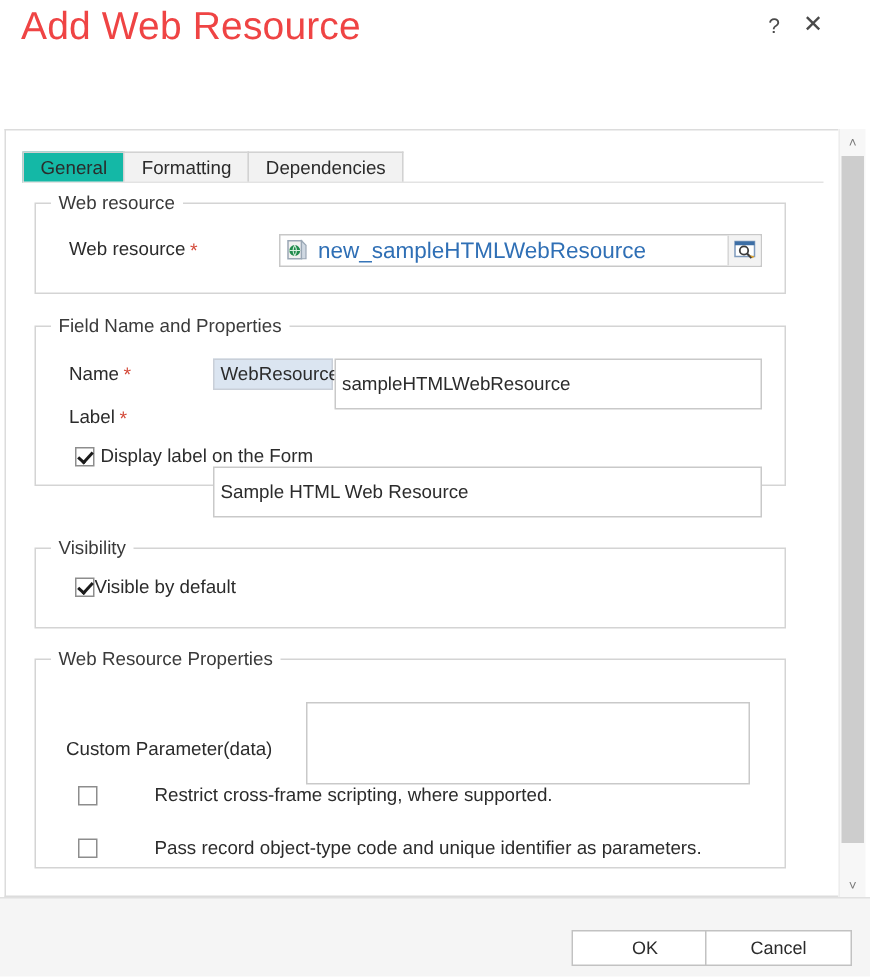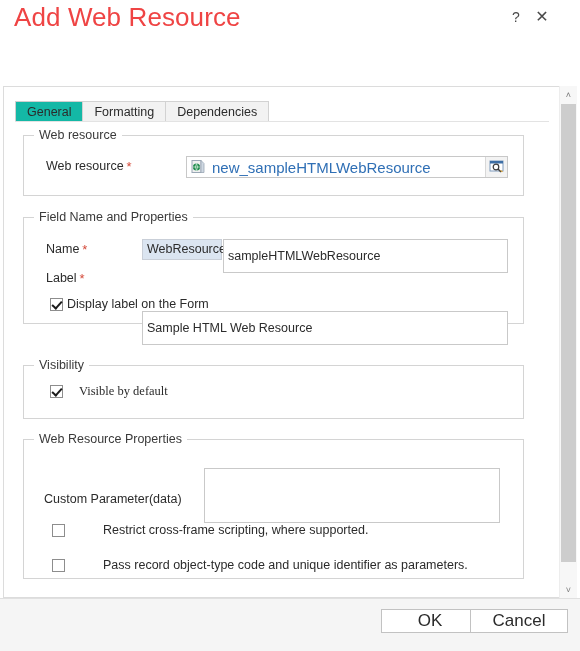--- a/index.html
+++ b/index.html
@@ -310,27 +310,27 @@
     position: absolute;
     left: 0;
     top: 598px;
     width: 580px;
     height: 53px;
     background: #f5f5f5;
     border-top: 1px solid #e0e0e0;
   }
   .btn {
     position: absolute;
-    top: 10px;
+    top: 21px;
     height: 24px;
     width: 98px;
     background: #ffffff;
     border: 1px solid #c2c2c2;
     box-sizing: border-box;
-    font-size: 17px;
+    font-size: 12px;
     color: #2b2b2b;
     text-align: center;
     line-height: 22px;
     cursor: pointer;
     font-family: "Liberation Sans", sans-serif;
   }
   .btn-ok { left: 381px; }
   .btn-cancel { left: 470px; }
 </style>
 </head>
@@ -397,21 +397,21 @@
     <div class="cbrow" style="left:26px; top:79px;">
       <span class="cbox checked"></span>
       <span class="cblabel" style="margin-left:4px;">Display label on the Form</span>
     </div>
   </div>
 
   <div class="group" id="group-visibility">
     <div class="group-legend">Visibility</div>
     <div class="cbrow" style="left:26px; top:18px;">
       <span class="cbox checked"></span>
-      <span class="cblabel" style="margin-left:16px;font-family:Liberation Serif, serif;">Visible by default</span>
+      <span class="cblabel" style="margin-left:0;">Visible by default</span>
     </div>
   </div>
 
   <div class="group" id="group-properties">
     <div class="group-legend">Web Resource Properties</div>
 
     <div class="field-label" style="left:20px; top:52px;">Custom Parameter(data)</div>
     <textarea class="txt param-input" placeholder="" style=""></textarea>
 
     <div class="cbrow" style="left:28px; top:83px;">

